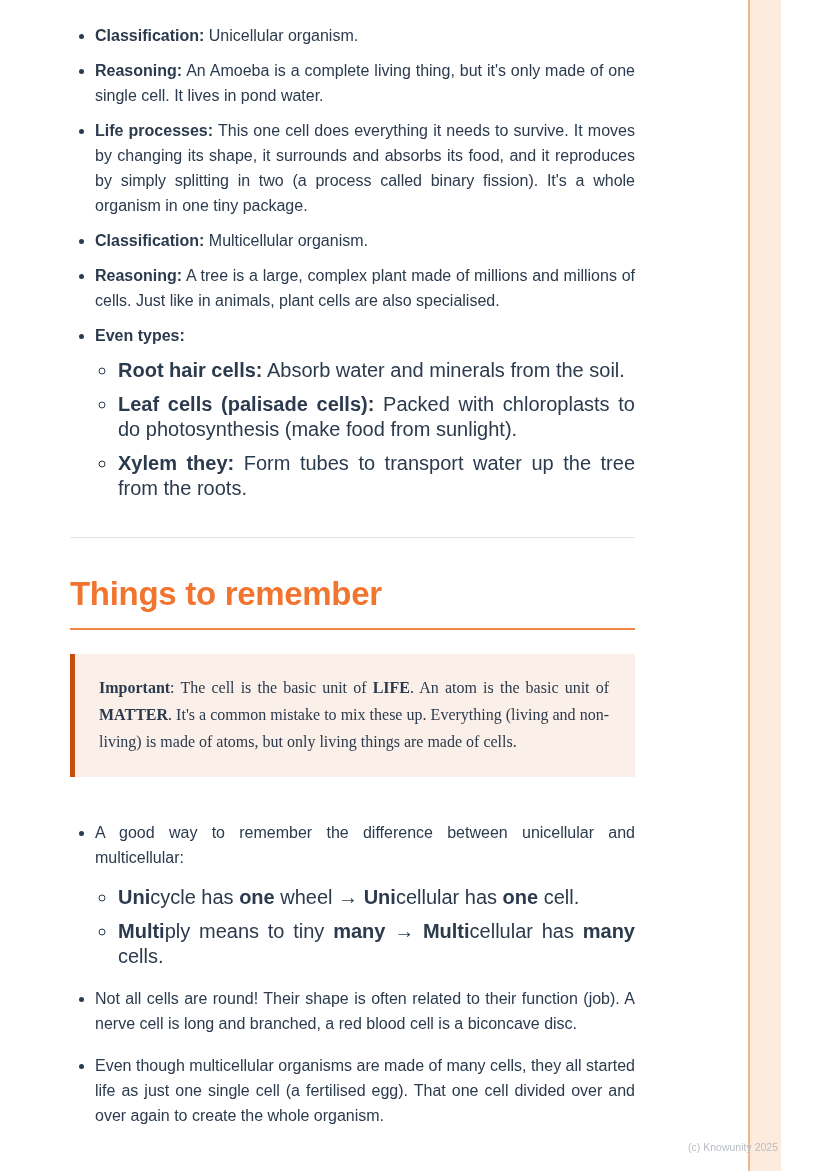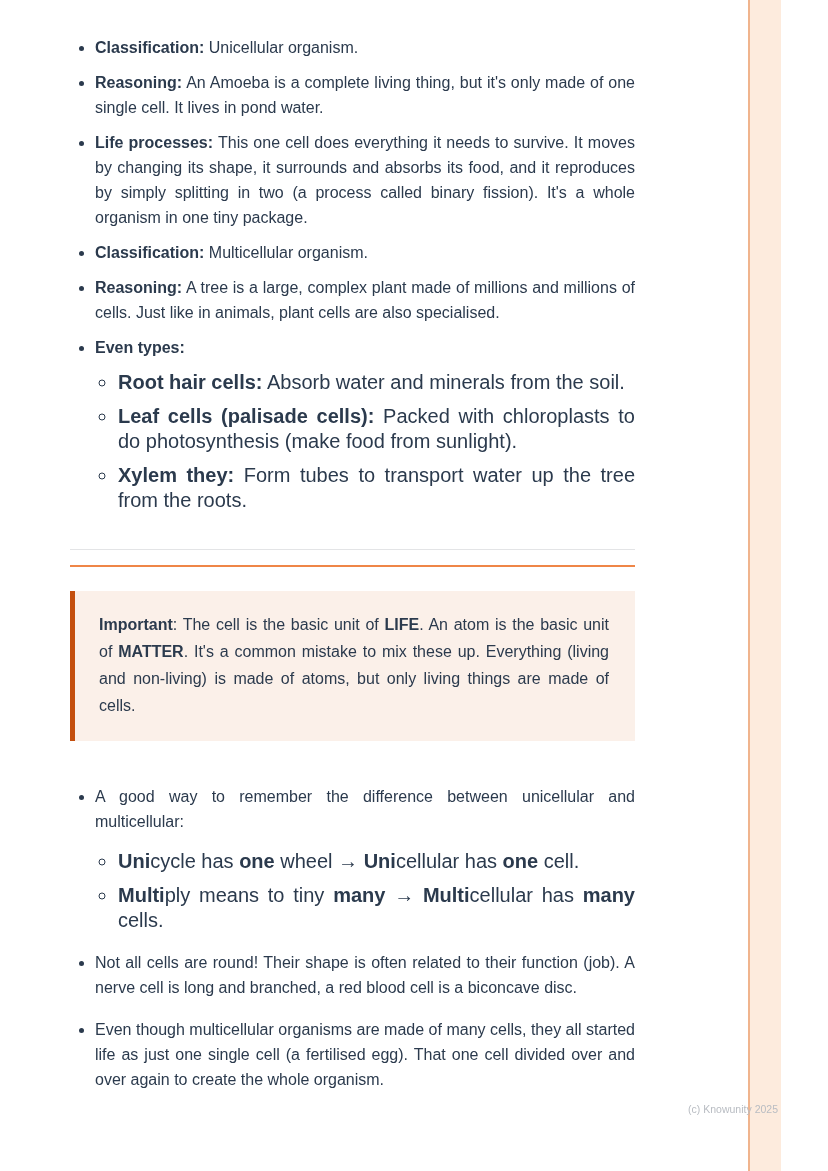--- a/index.html
+++ b/index.html
@@ -15,21 +15,21 @@
     position: absolute;
     top: 0; left: 748px;
     width: 33px; height: 1171px;
     background: #fdebdd;
     border-left: 2px solid #f0b48d;
   }
   .content {
     position: relative;
     width: 565px;
     margin-left: 70px;
-    padding-top: 35px;
+    padding-top: 23px;
   }
   ul.bullets {
     list-style: disc;
     padding-left: 25px;
   }
   ul.bullets > li {
     font-size: 16px;
     line-height: 25px;
     margin-bottom: 10px;
     text-align: justify;
@@ -67,32 +67,33 @@
   .orange-rule {
     height: 2px;
     background: #ef8647;
     margin-top: 15px;
   }
   .callout {
     margin-top: 24px;
     background: #fbf0e9;
     border-left: 5px solid #c44f0e;
     padding: 20px 26px 22px 24px;
+    font-family: Liberation Serif, serif;
   }
   .callout p {
     font-size: 16px;
     line-height: 27px;
     text-align: justify;
   }
   ul.bullets.remember { margin-top: 43px; }
   ul.bullets.remember > li { margin-bottom: 17px; }
   ul.sub.mnemonics { margin-top: 15px; margin-bottom: 14px; }
   .footer {
     position: absolute;
-    top: 1103px;
+    top: 1141px;
     right: 50px;
     font-size: 10.5px;
     color: #b8bcc2;
     z-index: 2;
   }
   strong { font-weight: 700; }
 </style>
 </head>
 <body>
 
@@ -115,20 +116,21 @@
       <ul class="sub">
         <li><strong>Root hair cells:</strong><span> Absorb water and minerals from the soil.</span></li>
         <li><strong>Leaf cells (palisade cells):</strong><span> Packed with chloroplasts to do photosynthesis (make food from sunlight).</span></li>
         <li><strong>Xylem they:</strong><span> Form tubes to transport water up the tree from the roots.</span></li>
       </ul>
     </li>
   </ul>
 
   <hr class="rule">
 
+  <h1 class="things-heading">Things to remember</h1>
   <div class="orange-rule"></div>
 
   <div class="callout">
     <p><strong>Important</strong><span>: The cell is the basic unit of </span><strong>LIFE</strong><span>. An atom is the basic unit of </span><strong>MATTER</strong><span>. It's a common mistake to mix these up. Everything (living and non-living) is made of atoms, but only living things are made of cells.</span></p>
   </div>
 
   <ul class="bullets remember">
     <li>
       <span><span>A good way to remember the difference between unicellular and multicellular:</span></span>
       <ul class="sub mnemonics">

